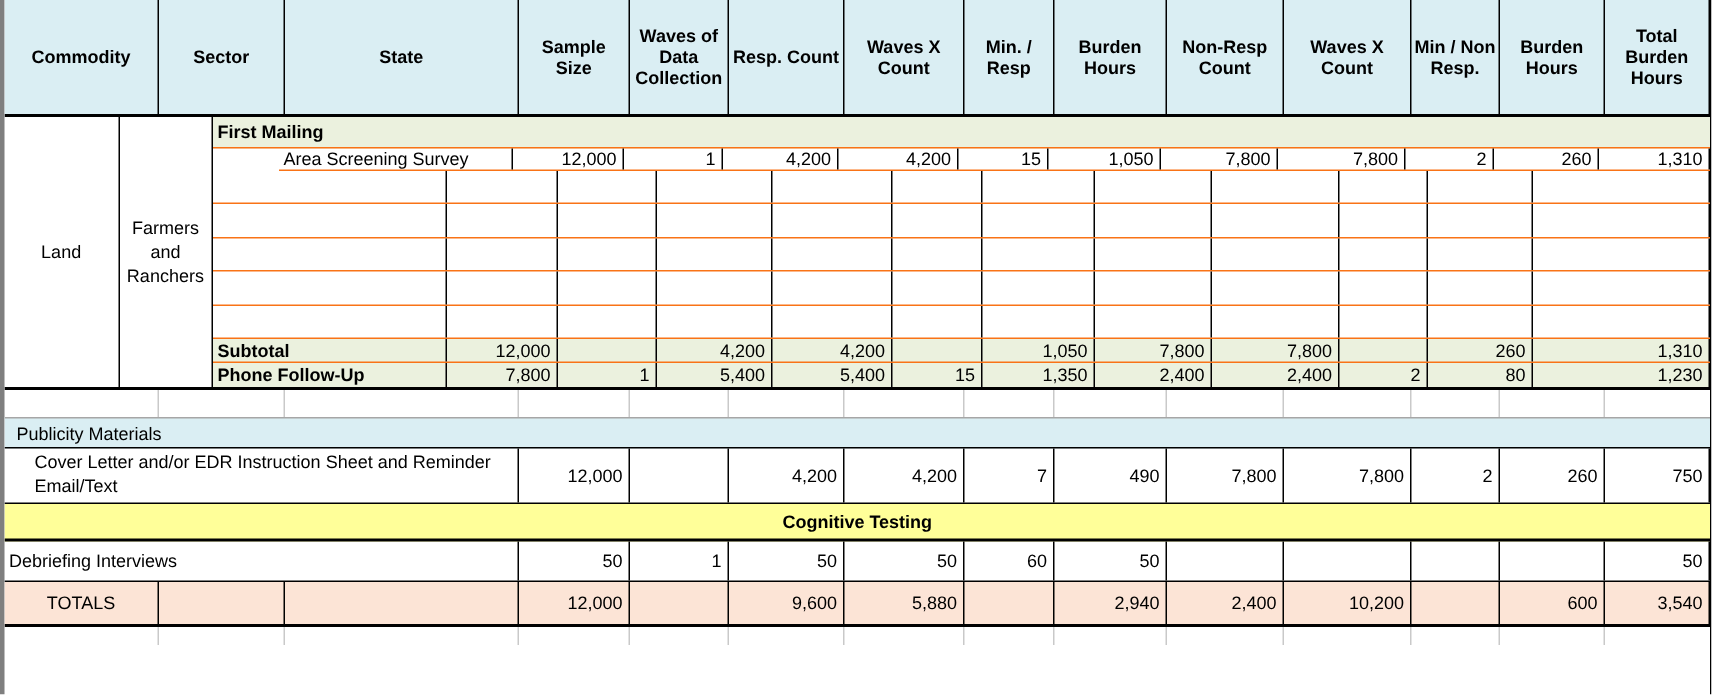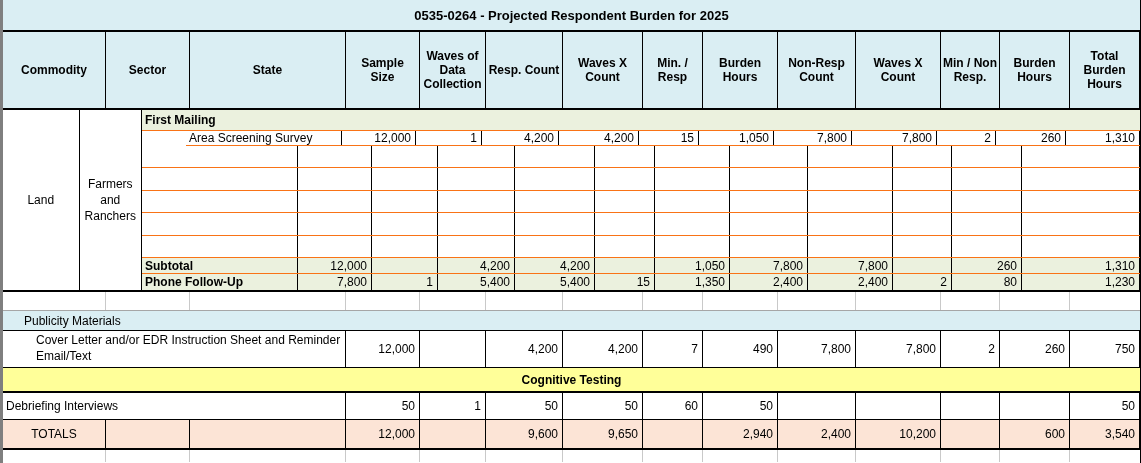--- a/index.html
+++ b/index.html
@@ -67,43 +67,40 @@
   .r-area{height:15px;margin-left:44px;}
   .r-mid{flex:1;}
   .r-sub,.r-phone{height:16px;}
 
   .r-spacer{height:18px;}
   .r-spacer .cell{border-right:1px solid #c9c9c9;}
   .r-publicity{
     height:21px;border-top:1px solid #a6a6a6;border-bottom:1px solid #000;
     align-items:center;
   }
-  .r-publicity .pcell{flex:1;border-right:none;padding-left:21px;height:100%;display:flex;align-items:center;}
+  .r-publicity .pcell{flex:1;border-right:none;padding-left:8px;height:100%;display:flex;align-items:center;}
   .r-cover{height:37px;border-bottom:1px solid #000;}
-  .r-cover .coverlabel{padding-left:33px;line-height:1.3;align-items:center;}
+  .r-cover .coverlabel{padding-left:20px;line-height:1.3;align-items:center;}
   .r-cognitive{
     height:25px;border-bottom:2px solid #000;
     align-items:center;justify-content:center;
     font-weight:bold;
   }
   .r-debrief{height:27px;border-bottom:1px solid #000;}
   .r-totals{height:30px;border-bottom:2px solid #000;}
   .r-totals .cell{border-right:1px solid #000;}
   .totals-label{justify-content:center;}
   .r-bottom{height:12px;}
   .r-bottom .cell{border-right:1px solid #c9c9c9;}
 </style>
 </head>
 <body>
 
 <div class="sheet">
 
-  <div class="r-title blue">
-    <span>0535-0264 - Projected Respondent Burden for 2025</span>
-  </div>
 
   <div class="row r-header blue">
     <div class="cell c1">
         <span>Commodity</span>
       </div>
     <div class="cell c2">
         <span>Sector</span>
       </div>
     <div class="cell c3">
         <span>State</span>
@@ -330,21 +327,21 @@
     <div class="cell c14 num">50</div>
   </div>
 
   <div class="row r-totals peach">
     <div class="cell c1 totals-label">TOTALS</div>
     <div class="cell c2"></div>
     <div class="cell c3"></div>
     <div class="cell c4 num">12,000</div>
     <div class="cell c5 num"></div>
     <div class="cell c6 num">9,600</div>
-    <div class="cell c7 num">9,650</div>
+    <div class="cell c7 num">5,880</div>
     <div class="cell c8 num"></div>
     <div class="cell c9 num">2,940</div>
     <div class="cell c10 num">2,400</div>
     <div class="cell c11 num">10,200</div>
     <div class="cell c12 num"></div>
     <div class="cell c13 num">600</div>
     <div class="cell c14 num">3,540</div>
   </div>
 
   <div class="row r-bottom">

